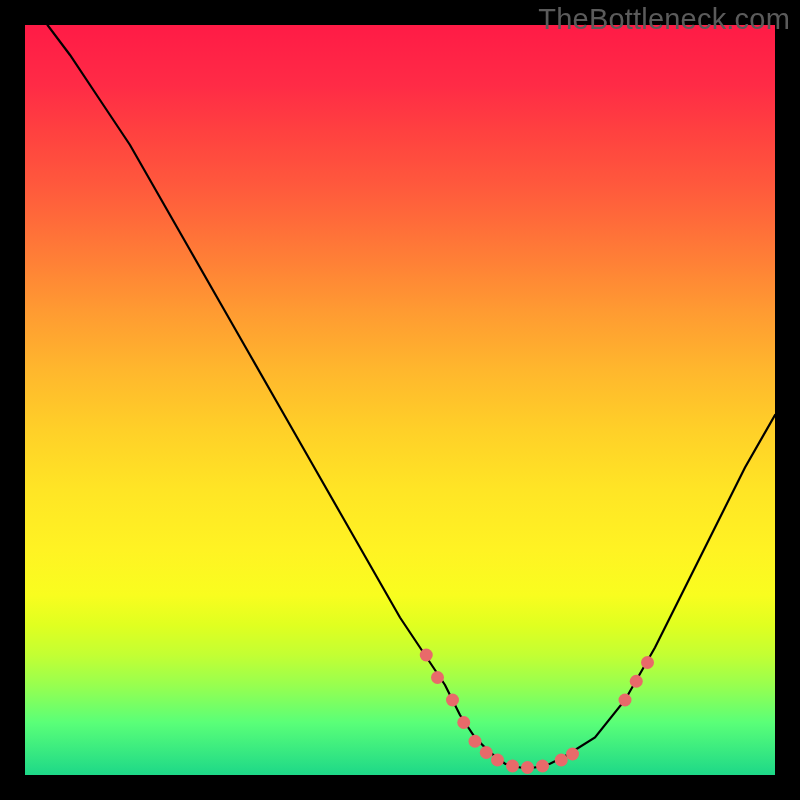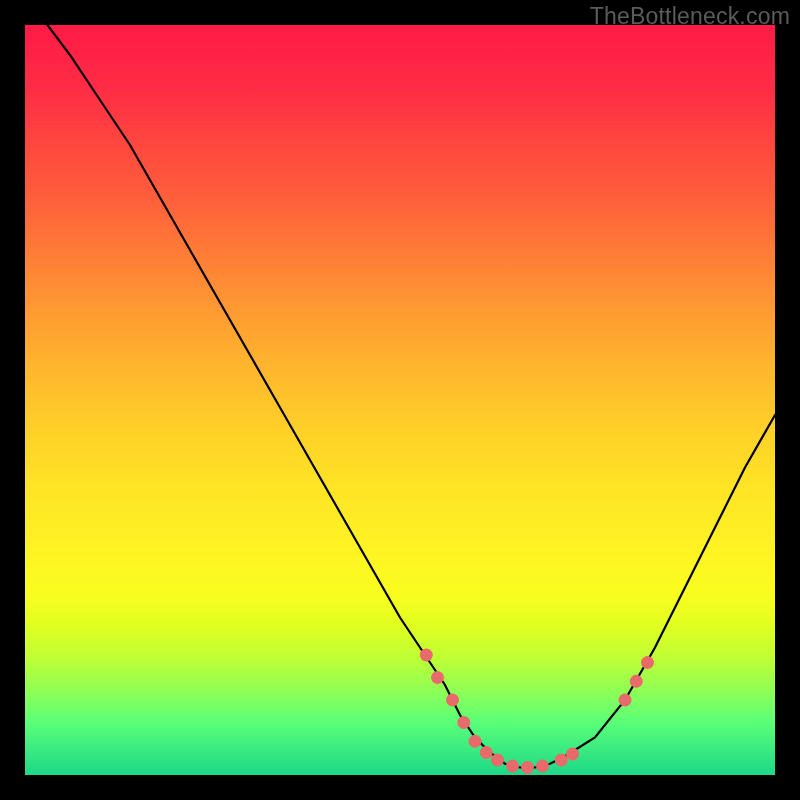--- a/index.html
+++ b/index.html
@@ -37,21 +37,21 @@
   .curve {
     position: absolute;
     inset: 0;
     pointer-events: none;
   }
   .watermark {
     position: absolute;
     top: 3px;
     right: 10px;
     color: #5b5b5b;
-    font-size: 23px;
+    font-size: 29px;
     font-family: Arial, Helvetica, sans-serif;
     letter-spacing: 0.2px;
     user-select: none;
   }
 </style>
 </head>
 <body>
 
 <div class="frame">
   <div class="plot">

